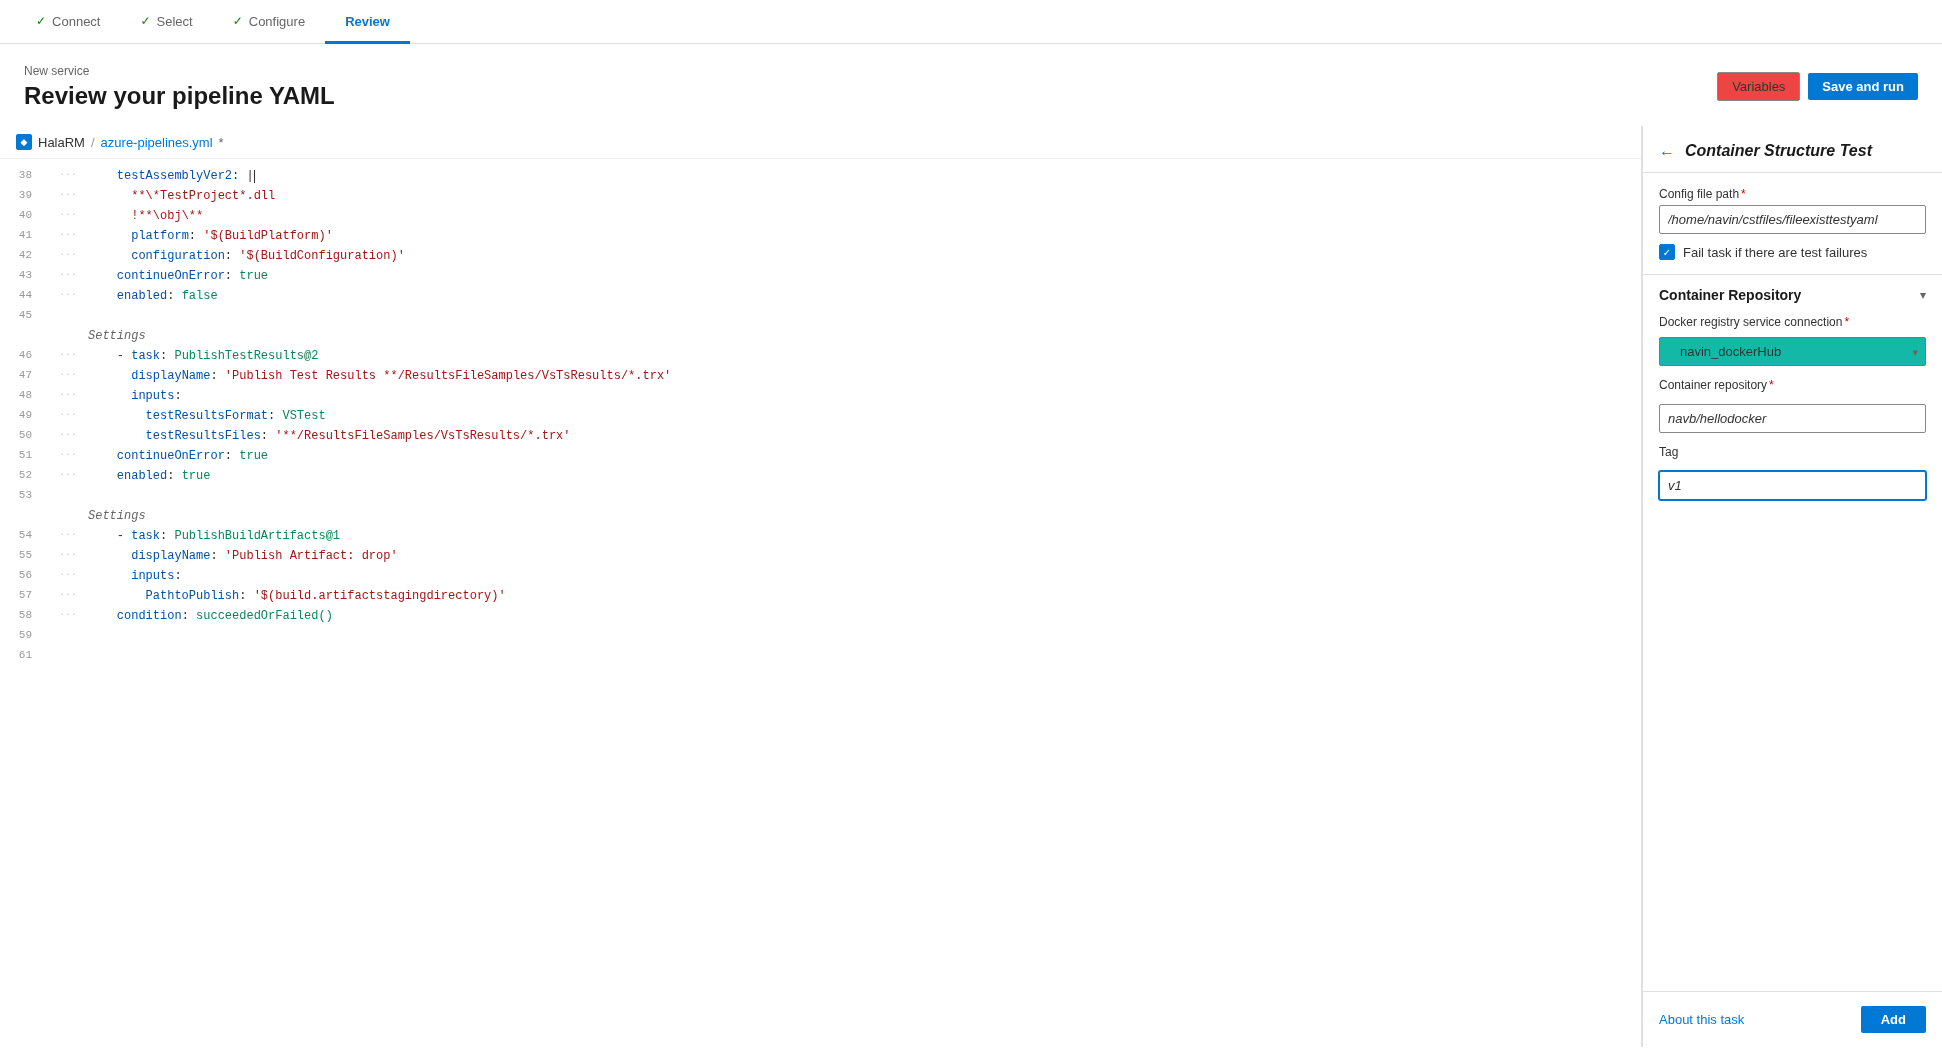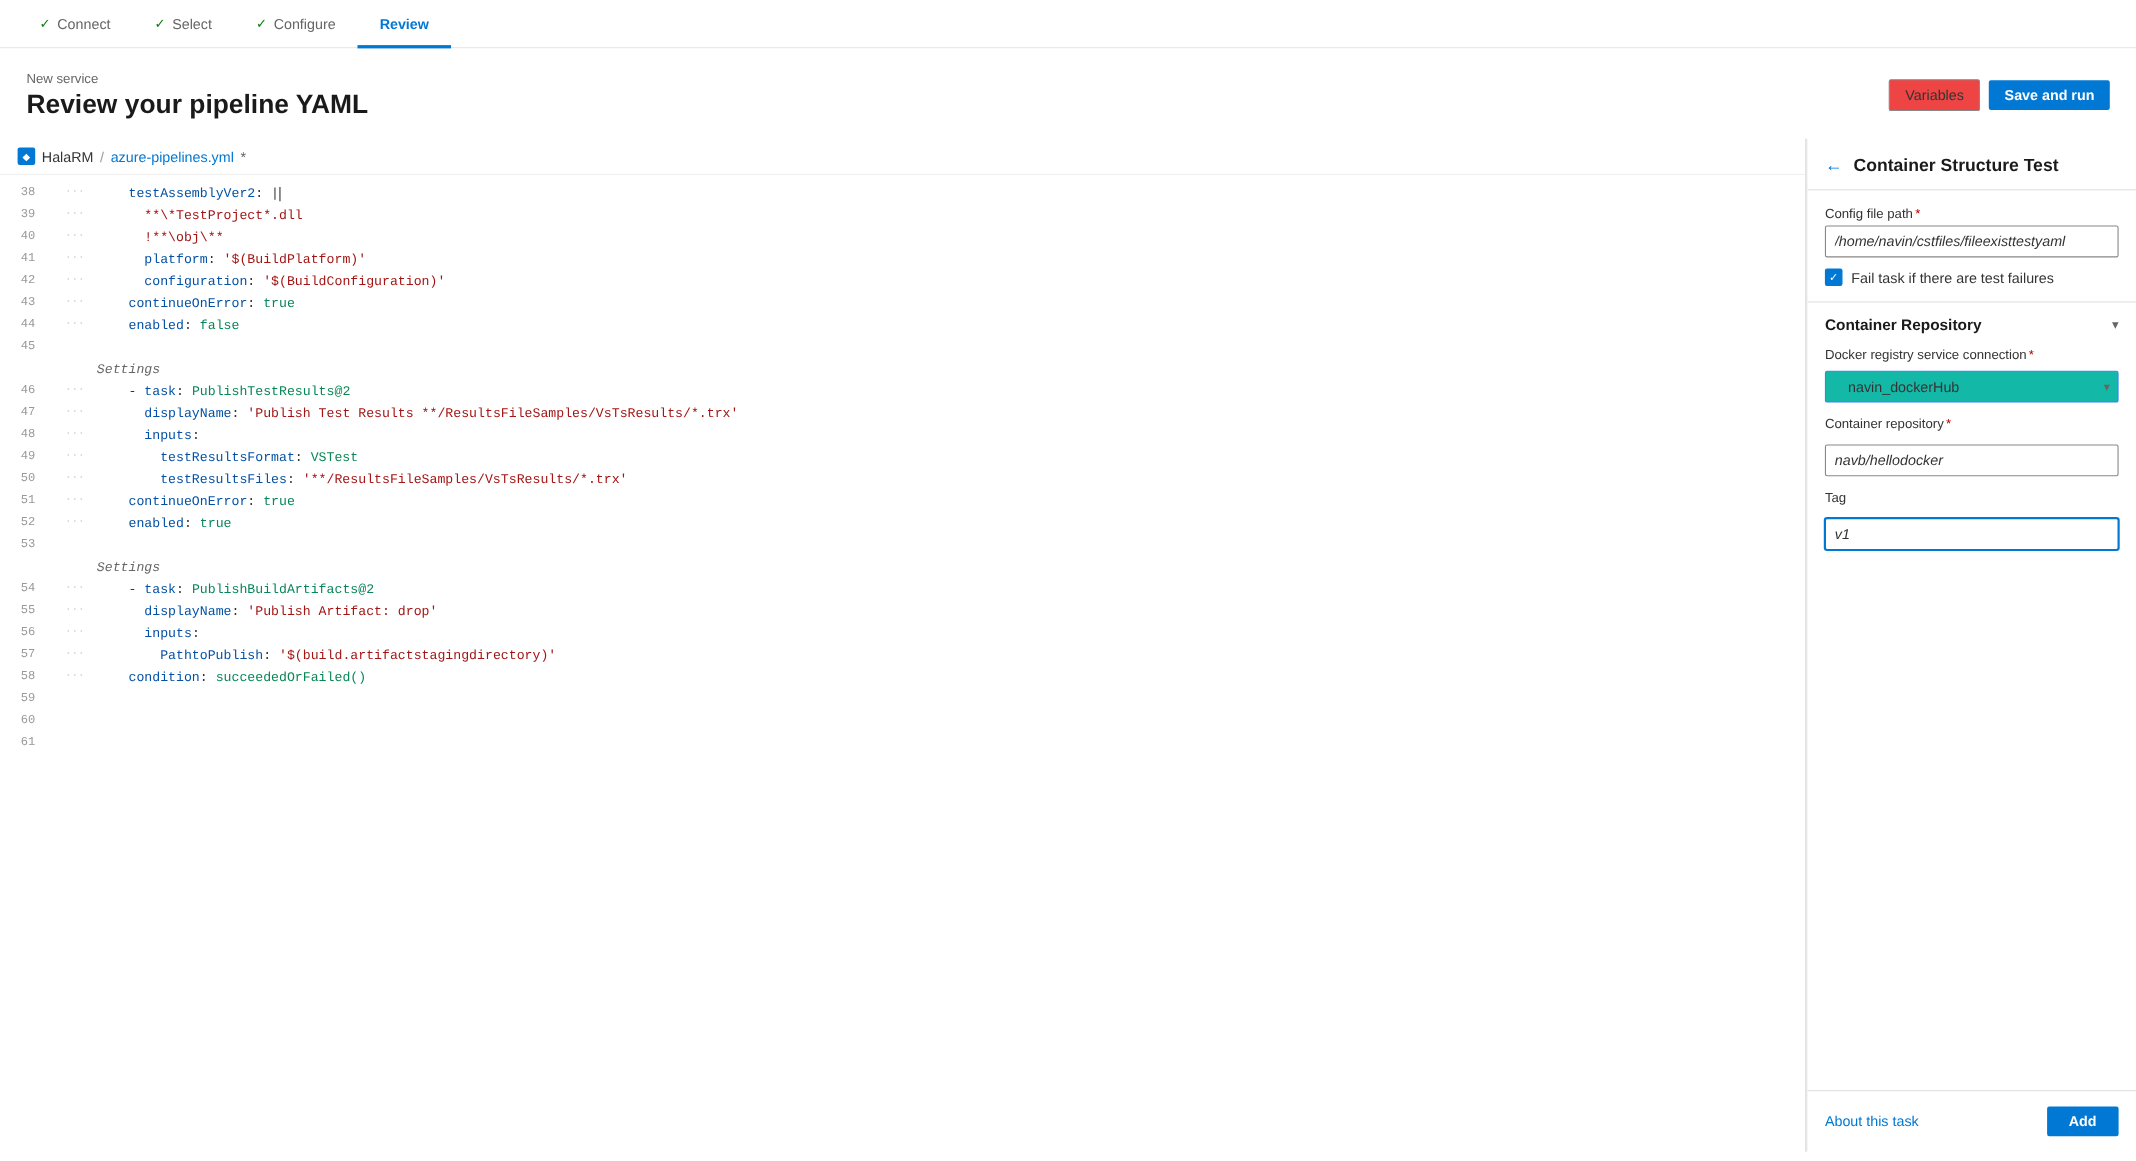--- a/index.html
+++ b/index.html
@@ -193,20 +193,21 @@
       cursor: pointer;
       color: #0078d4;
       font-size: 16px;
       display: flex;
       align-items: center;
     }
     .panel-title {
       font-size: 16px;
       font-weight: 600;
       color: #1a1a1a;
+      font-style: italic;
     }
 
     .panel-section {
       padding: 14px 16px;
     }
     .field-label {
       font-size: 12px;
       color: #333;
       margin-bottom: 4px;
       font-weight: 500;
@@ -468,21 +469,21 @@
 
       <div class="code-line">
         <span class="line-num"></span>
         <span class="line-dots">   </span>
         <span class="line-content section-label">Settings</span>
       </div>
 
       <div class="code-line">
         <span class="line-num">54</span>
         <span class="line-dots">···</span>
-        <span class="line-content">    - <span class="kw-key">task</span>: <span class="kw-value">PublishBuildArtifacts@2</span></span>
+        <span class="line-content">    - <span class="kw-key">task</span>: <span class="kw-value">PublishBuildArtifacts@1</span></span>
       </div>
       <div class="code-line">
         <span class="line-num">55</span>
         <span class="line-dots">···</span>
         <span class="line-content">      <span class="kw-key">displayName</span>: <span class="kw-string">'Publish Artifact: drop'</span></span>
       </div>
       <div class="code-line">
         <span class="line-num">56</span>
         <span class="line-dots">···</span>
         <span class="line-content">      <span class="kw-key">inputs</span>:</span>
@@ -492,25 +493,20 @@
         <span class="line-dots">···</span>
         <span class="line-content">        <span class="kw-key">PathtoPublish</span>: <span class="kw-string">'$(build.artifactstagingdirectory)'</span></span>
       </div>
       <div class="code-line">
         <span class="line-num">58</span>
         <span class="line-dots">···</span>
         <span class="line-content">    <span class="kw-key">condition</span>: <span class="kw-value">succeededOrFailed()</span></span>
       </div>
       <div class="code-line">
         <span class="line-num">59</span>
-        <span class="line-dots">   </span>
-        <span class="line-content"></span>
-      </div>
-      <div class="code-line">
-        <span class="line-num">60</span>
         <span class="line-dots">   </span>
         <span class="line-content"></span>
       </div>
       <div class="code-line">
         <span class="line-num">61</span>
         <span class="line-dots">   </span>
         <span class="line-content"></span>
       </div>
     </div>
   </div>

